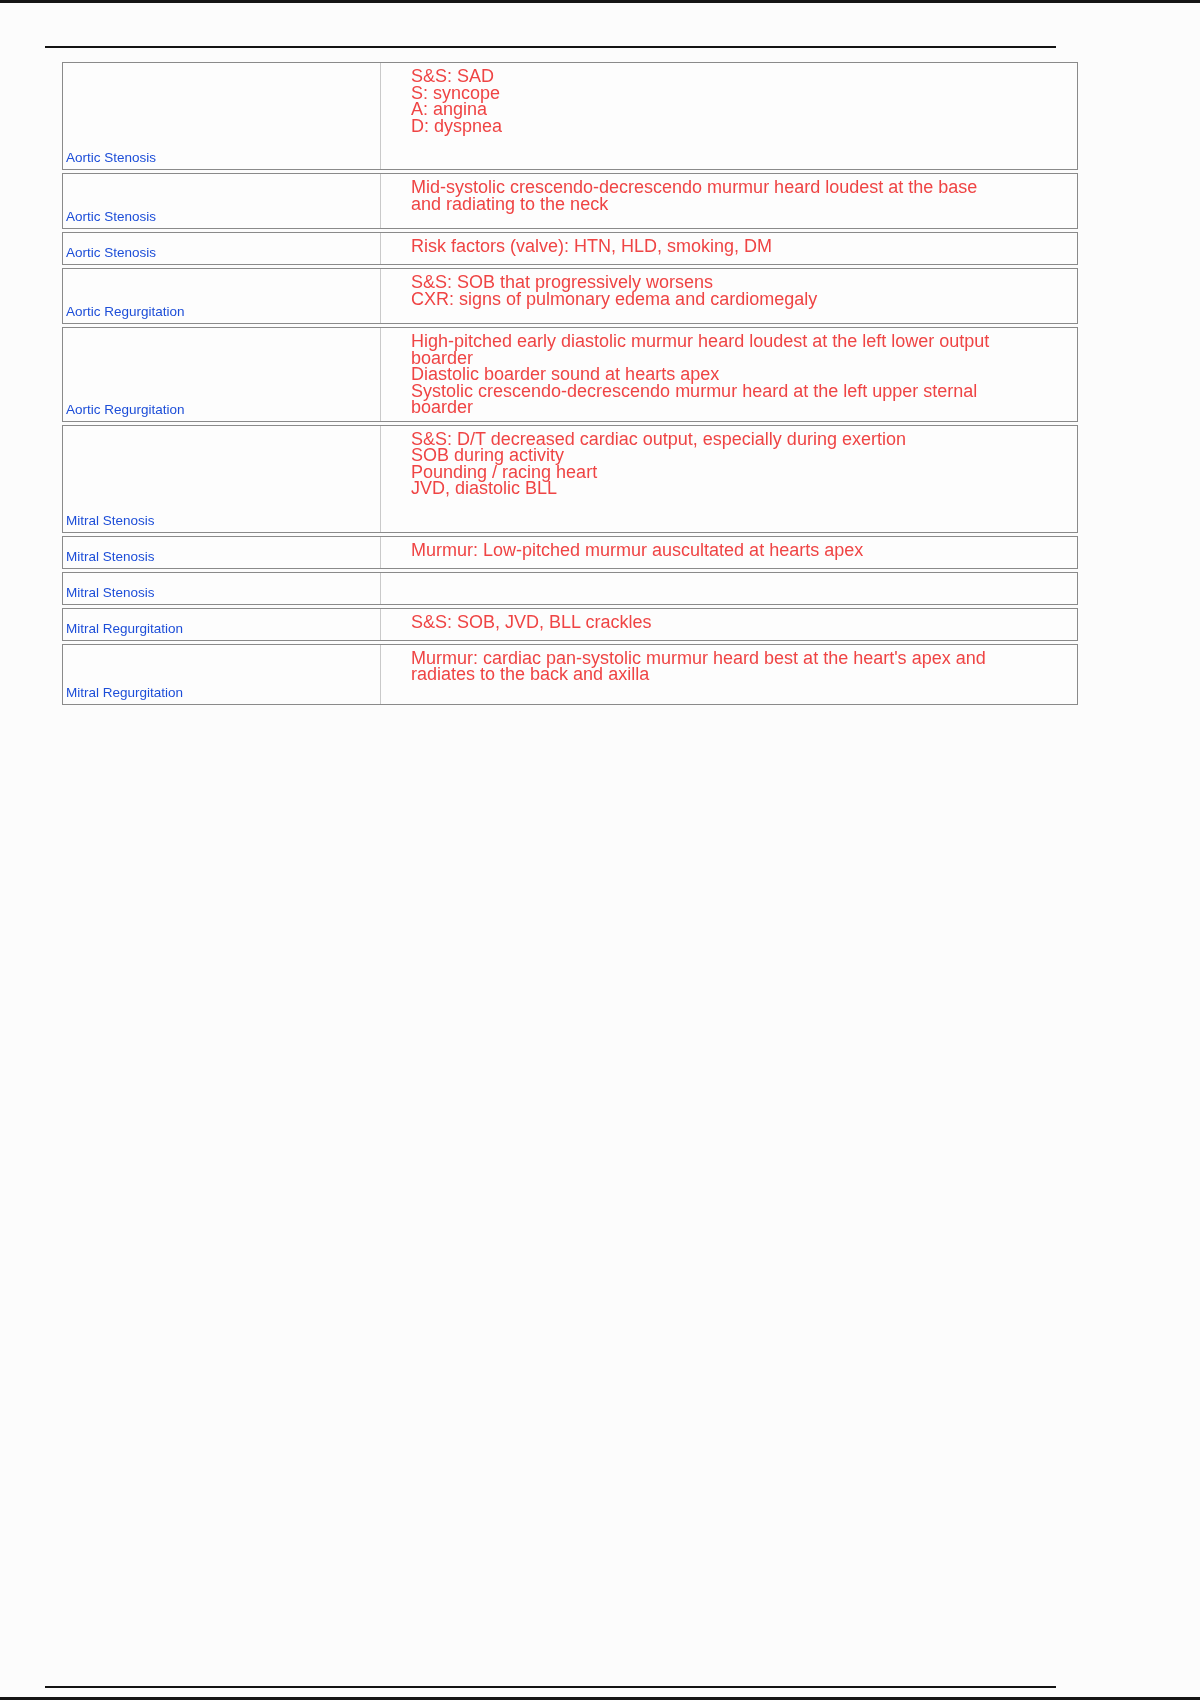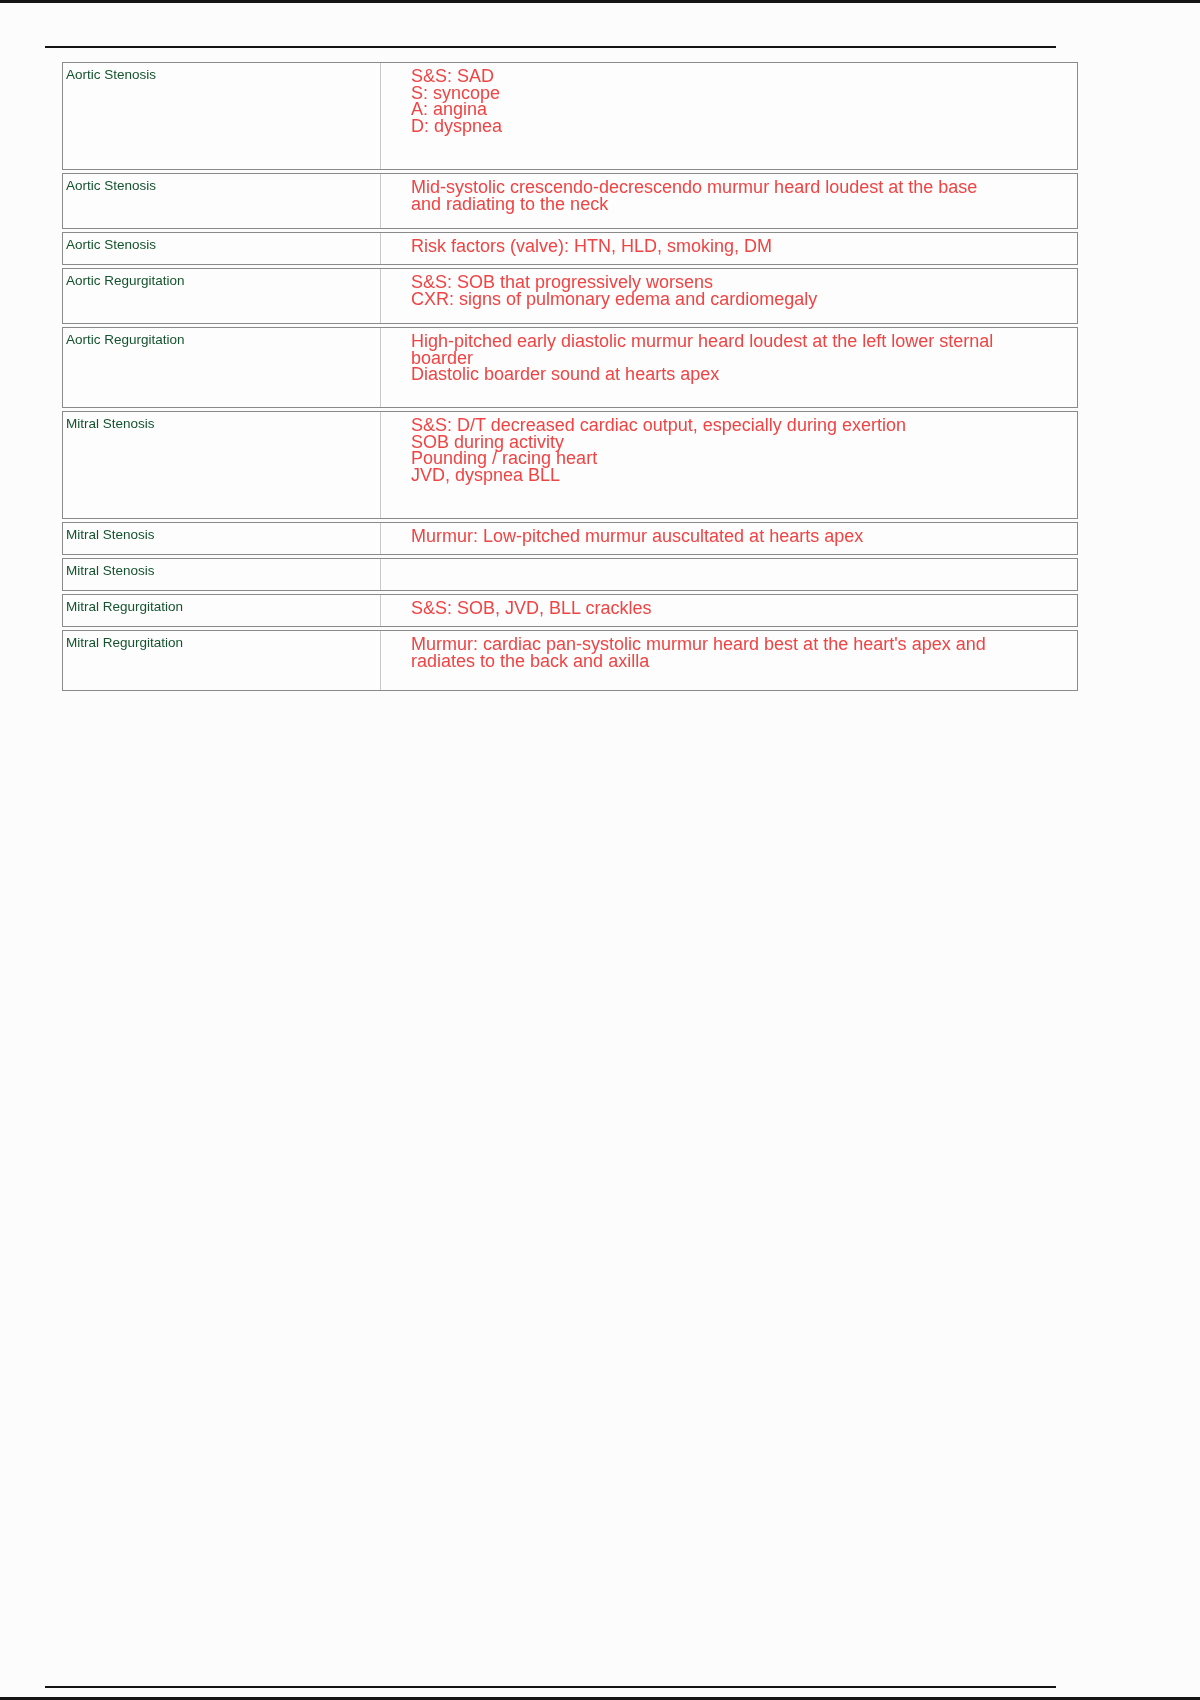--- a/index.html
+++ b/index.html
@@ -44,25 +44,25 @@
   .row:nth-of-type(5)  { min-height: 81px; }
   .row:nth-of-type(6)  { min-height: 108px; }
   .row:nth-of-type(7)  { min-height: 33px; }
   .row:nth-of-type(8)  { min-height: 33px; }
   .row:nth-of-type(9)  { min-height: 33px; }
   .row:nth-of-type(10) { min-height: 61px; }
   .term-cell {
     flex: 0 0 318px;
     width: 318px;
     display: flex;
-    align-items: flex-start;
+    align-items: flex-end;
     padding: 4px 22px 4px 3px;
     border-right: 1px solid #c9c9c9;
     font-size: 13.5px;
-    color: #14532d;
+    color: #1d4ed8;
   }
   .def-cell {
     flex: 1;
     padding: 5px 10px 5px 30px;
     font-size: 18px;
     line-height: 16.5px;
     color: #ef4444;
   }
   .def-cell > div {
     max-width: 585px;
@@ -114,34 +114,35 @@
           <div>S&amp;S: SOB that progressively worsens</div>
           <div>CXR: signs of pulmonary edema and cardiomegaly</div>
         </div>
   </div>
 
   <div class="row">
     <div class="term-cell">
       <span>Aortic Regurgitation</span>
     </div>
     <div class="def-cell">
-          <div>High-pitched early diastolic murmur heard loudest at the left lower sternal boarder</div>
+          <div>High-pitched early diastolic murmur heard loudest at the left lower output boarder</div>
           <div>Diastolic boarder sound at hearts apex</div>
+          <div>Systolic crescendo-decrescendo murmur heard at the left upper sternal boarder</div>
         </div>
   </div>
 
   <div class="row">
     <div class="term-cell">
       <span>Mitral Stenosis</span>
     </div>
     <div class="def-cell">
           <div>S&amp;S: D/T decreased cardiac output, especially during exertion</div>
           <div>SOB during activity</div>
           <div>Pounding / racing heart</div>
-          <div>JVD, dyspnea BLL</div>
+          <div>JVD, diastolic BLL</div>
         </div>
   </div>
 
   <div class="row">
     <div class="term-cell">
       <span>Mitral Stenosis</span>
     </div>
     <div class="def-cell">
           <div>Murmur: Low-pitched murmur auscultated at hearts apex</div>
         </div>

